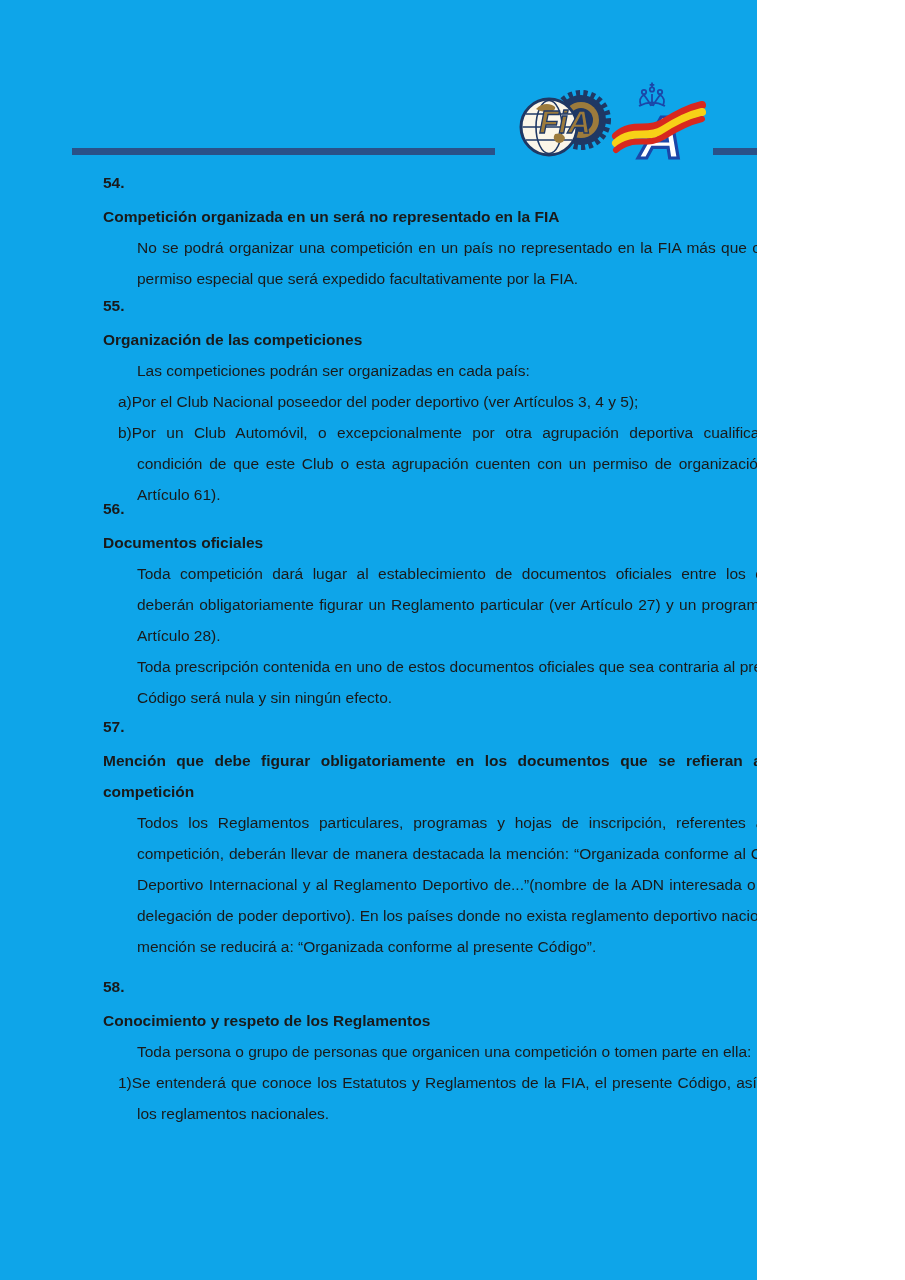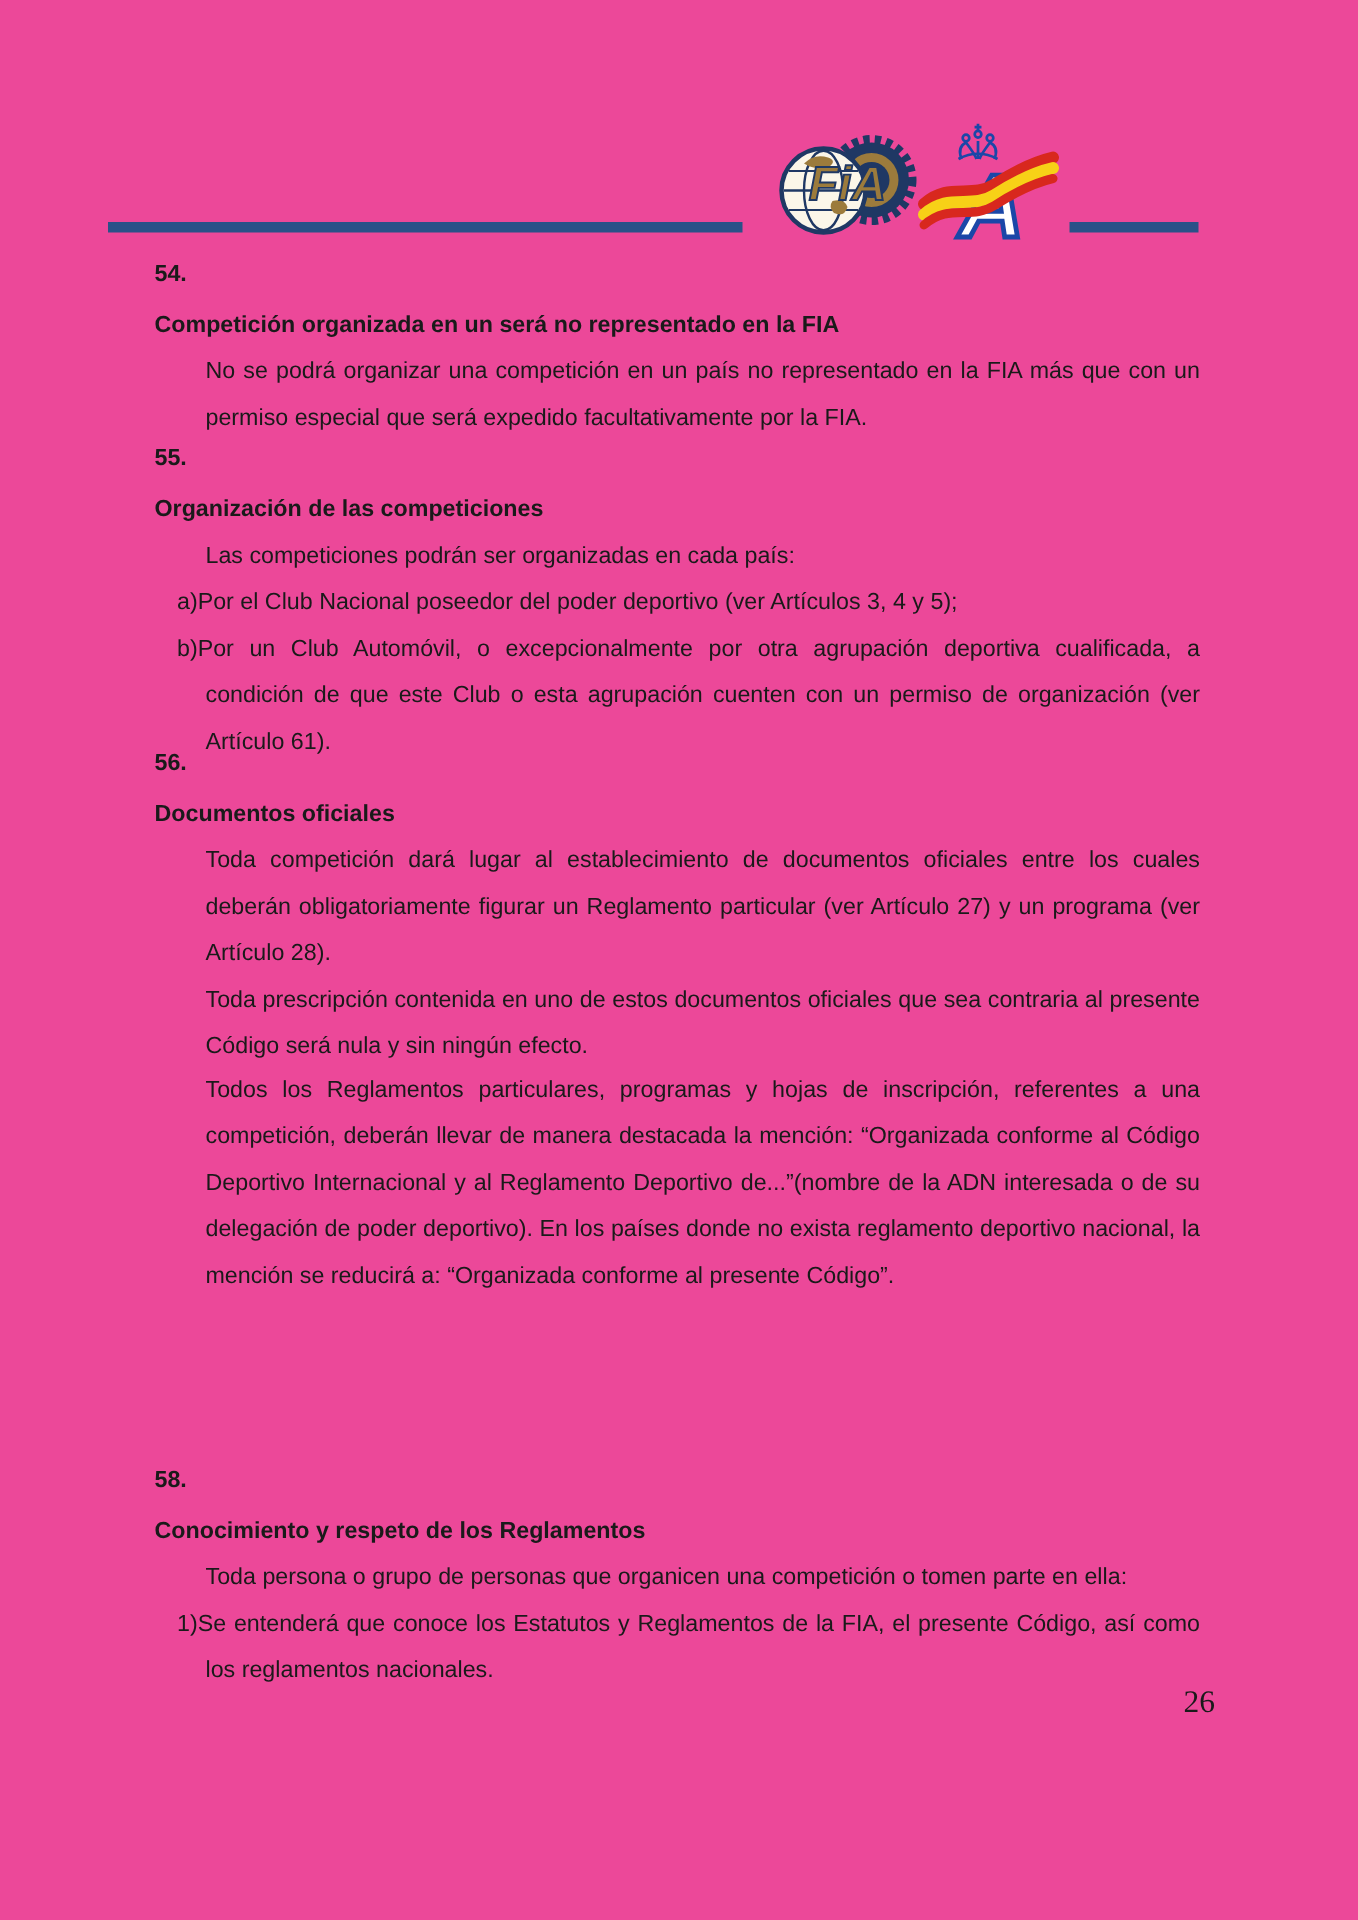--- a/index.html
+++ b/index.html
@@ -1,20 +1,20 @@
 <!DOCTYPE html>
 <html><head>
 <meta charset="utf-8">
 <style>
   html, body { margin: 0; padding: 0; background: #ffffff; }
   .page {
     position: relative;
-    width: 905px;
+    width: 757px;
     height: 1280px;
-    background: #ec4899;
+    background: #0ea5e9;
     overflow: hidden;
     font-family: "Liberation Sans", sans-serif;
     color: #1a1a1a;
   }
   
   .rule {
     position: absolute;
     top: 148px;
     height: 7px;
     background: #2a5188;
@@ -148,20 +148,24 @@
     <section class="sec sec-56">
       <div class="h">
         <span class="num">56.</span>
         <span class="ttl">Documentos oficiales</span>
       </div>
       <p class="bodytext">Toda competición dará lugar al establecimiento de documentos oficiales entre los cuales deberán obligatoriamente figurar un Reglamento particular (ver Artículo 27) y un programa (ver Artículo 28).</p>
       <p class="bodytext">Toda prescripción contenida en uno de estos documentos oficiales que sea contraria al presente Código será nula y sin ningún efecto.</p>
     </section>
 
     <section class="sec sec-57">
+      <div class="h">
+        <span class="num">57.</span>
+        <span class="ttl">Mención que debe figurar obligatoriamente en los documentos que se refieran a una competición</span>
+      </div>
       <p class="bodytext">Todos los Reglamentos particulares, programas y hojas de inscripción, referentes a una competición, deberán llevar de manera destacada la mención: “Organizada conforme al Código Deportivo Internacional y al Reglamento Deportivo de...”(nombre de la ADN interesada o de su delegación de poder deportivo). En los países donde no exista reglamento deportivo nacional, la mención se reducirá a: “Organizada conforme al presente Código”.</p>
     </section>
 
     <section class="sec sec-58">
       <div class="h">
         <span class="num">58.</span>
         <span class="ttl">Conocimiento y respeto de los Reglamentos</span>
       </div>
       <p class="bodytext">Toda persona o grupo de personas que organicen una competición o tomen parte en ella:</p>
       <p class="item">1)Se entenderá que conoce los Estatutos y Reglamentos de la FIA, el presente Código, así como los reglamentos nacionales.</p>

